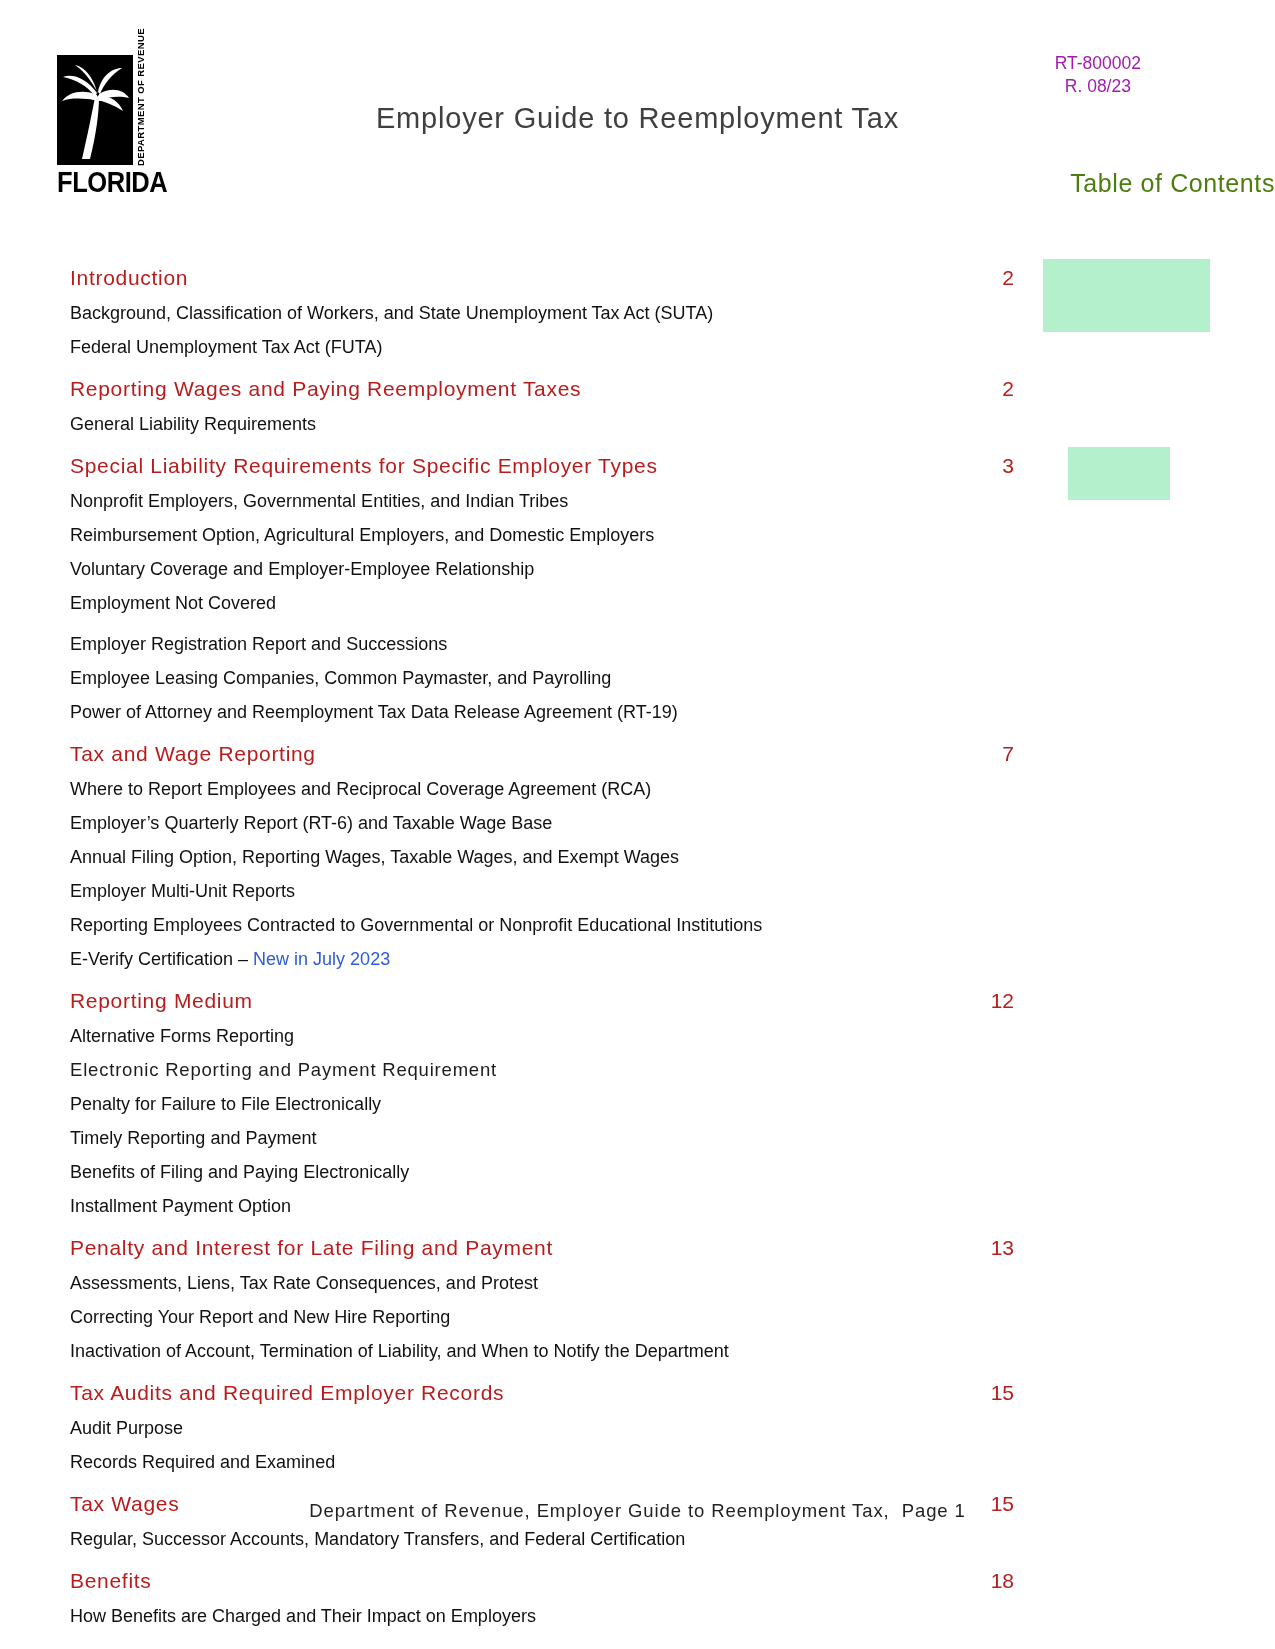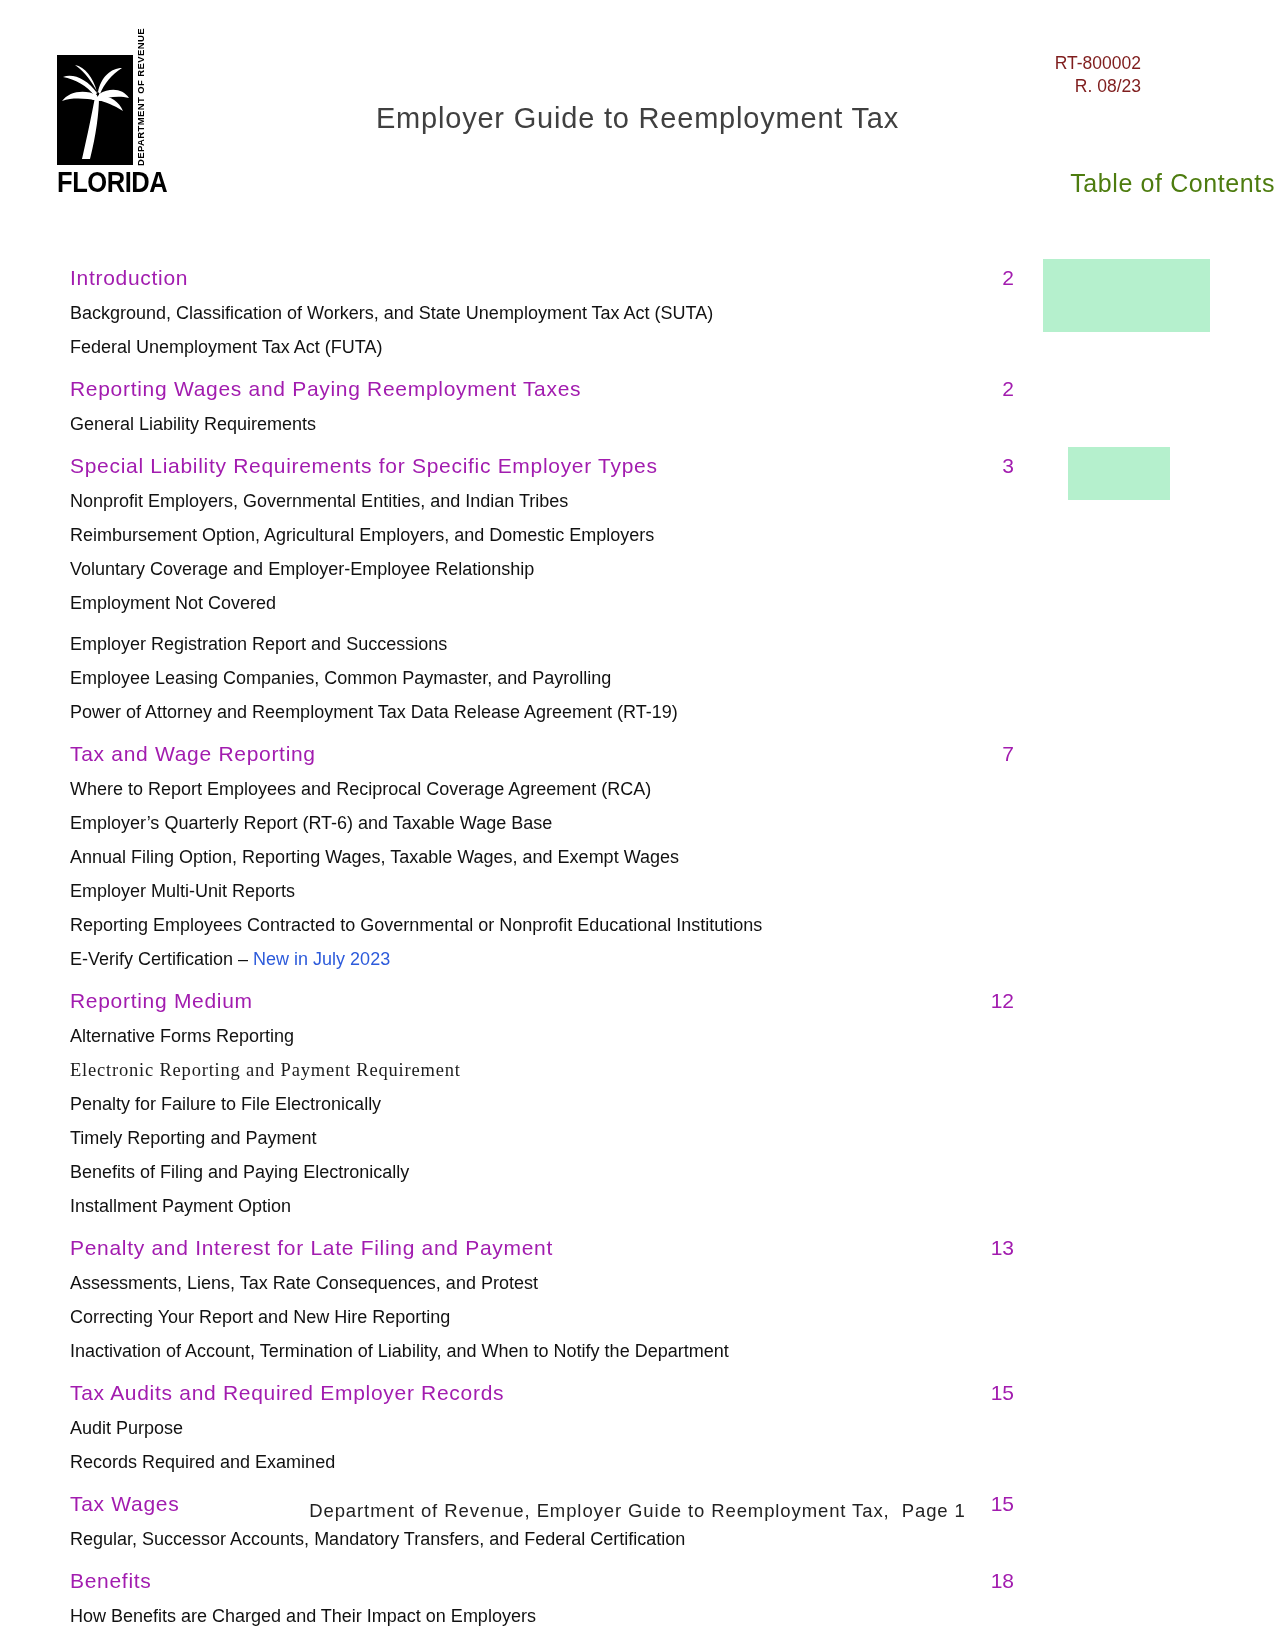--- a/index.html
+++ b/index.html
@@ -28,47 +28,47 @@
   .logo-state {
     width: 98px; margin-top: 1px;
     font-size: 29px; font-weight: bold; letter-spacing: -0.5px;
     transform: scaleX(0.88); transform-origin: left center;
     color: #000;
   }
 
   
   .form-meta {
     position: absolute; top: 52px; right: 134px;
-    text-align: right; font-size: 17.5px; line-height: 23px; color: #7f1d1d;
+    text-align: center; font-size: 17.5px; line-height: 23px; color: #a21caf;
   }
   .doc-title {
     position: absolute; top: 102px; left: 0; width: 100%;
     text-align: center; font-size: 29px; font-weight: 400; letter-spacing: 0.8px; color: #404040;
   }
   .doc-subtitle {
     position: absolute; top: 169px; left: 0; width: 100%;
     text-align: right; font-size: 25px; font-weight: 400; letter-spacing: 0.6px; color: #4d7c0f;
   }
 
   
   .toc { position: absolute; left: 70px; top: 264px; width: 944px; }
   .toc-section { position: relative; margin-top: 15px; }
   .toc-section:first-child { margin-top: 0; }
   .head-row {
     position: relative;
     display: flex; justify-content: space-between; align-items: baseline;
-    font-size: 21px; letter-spacing: 0.7px; line-height: 28px; color: #a21caf;
+    font-size: 21px; letter-spacing: 0.7px; line-height: 28px; color: #b91c1c;
   }
   .head-title { flex: 1 1 auto; }
   .head-page { flex: 0 0 auto; letter-spacing: 0; padding-left: 12px; }
   .subitems { margin-top: 1px; }
   .subitem { font-size: 18px; line-height: 26px; color: #111; margin-top: 8px; }
   .part-italic { }
   .part-blue { color: var(--link-blue, #2d5bdb); }
-  .part-spaced { letter-spacing: 0.8px; font-size: 18.5px; color: #1c1c1c; font-family: Liberation Serif, serif; }
+  .part-spaced { letter-spacing: 0.8px; font-size: 18.5px; color: #1c1c1c; }
 
   .highlight { position: absolute; background: var(--hl-green, #b5f0cd); z-index: 0; }
   .hl-large { left: 973px; top: -5px; width: 167px; height: 73px; }
   .hl-small { left: 998px; top: -5px; width: 102px; height: 53px; }
 
   
   .footer {
     position: absolute; top: 1500px; left: 0; width: 100%;
     text-align: center; font-size: 18.5px; letter-spacing: 0.9px;
     color: #222; white-space: pre;

